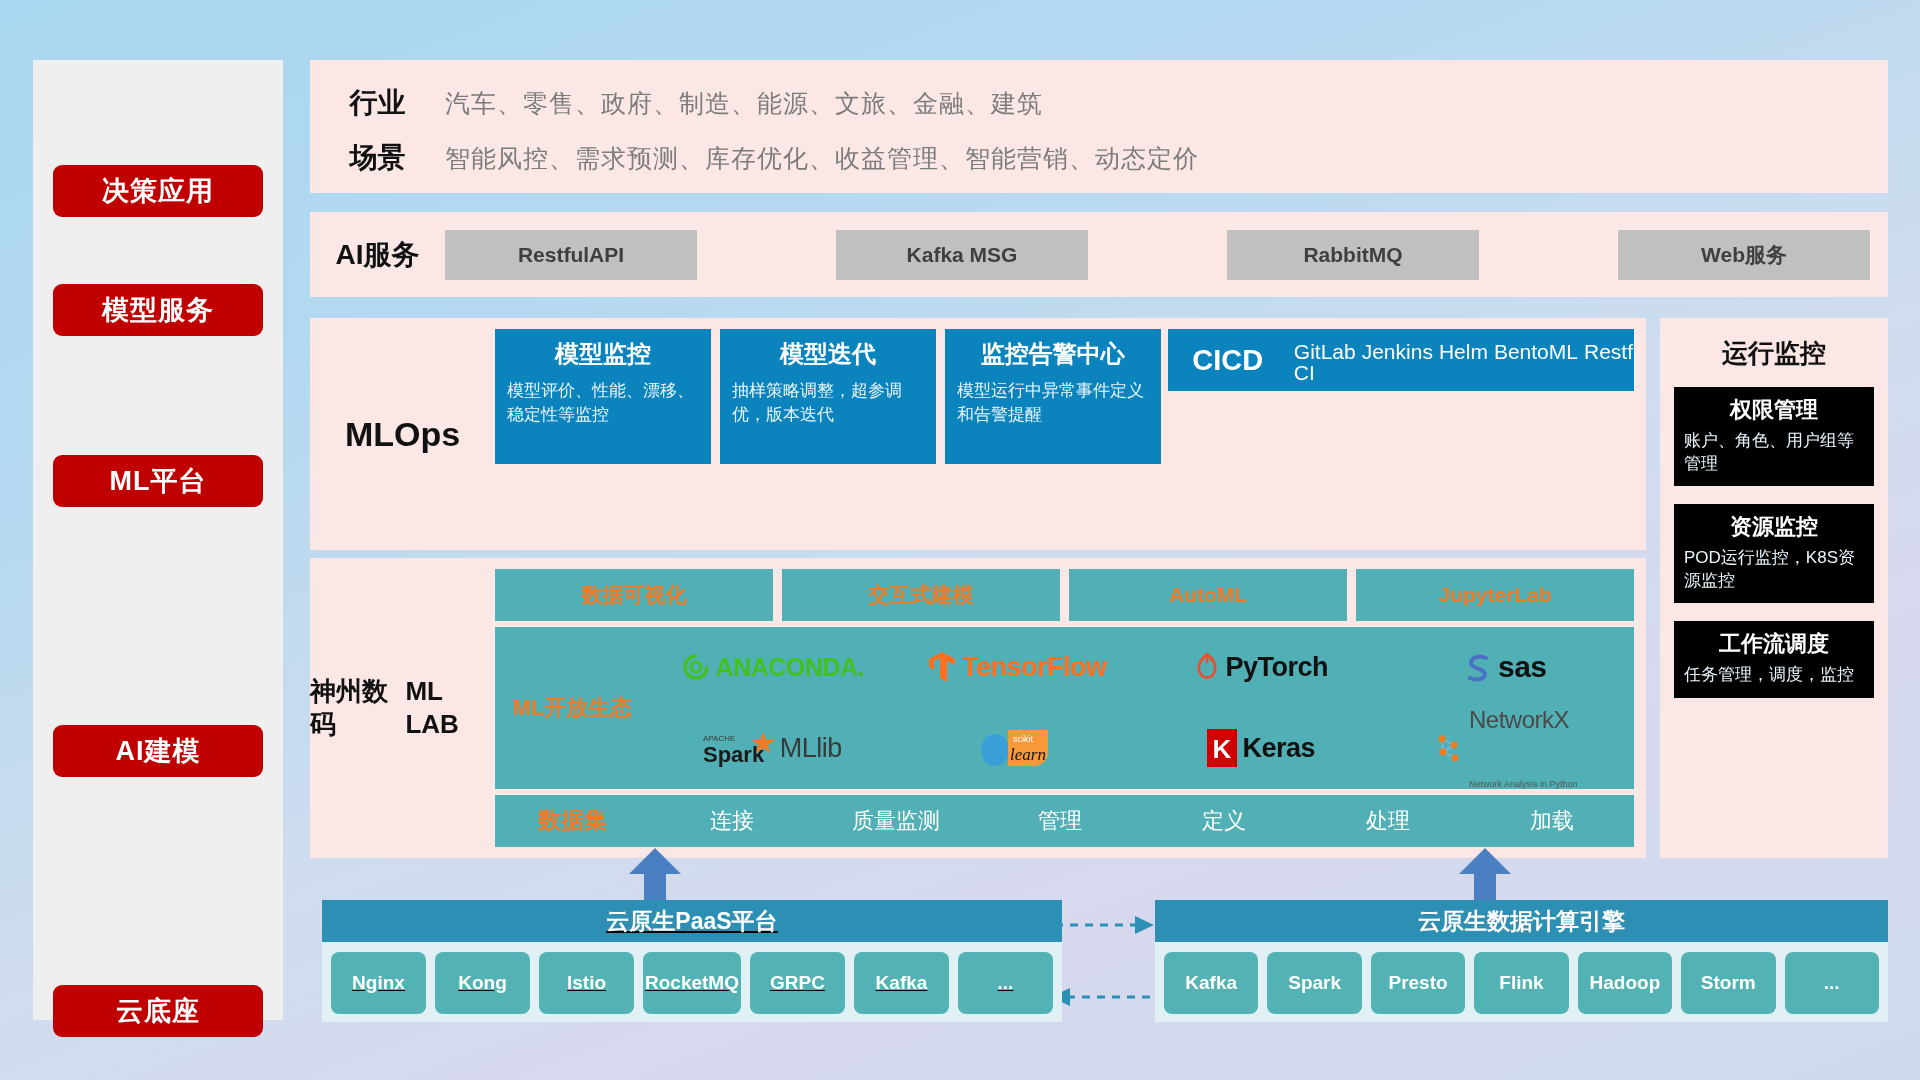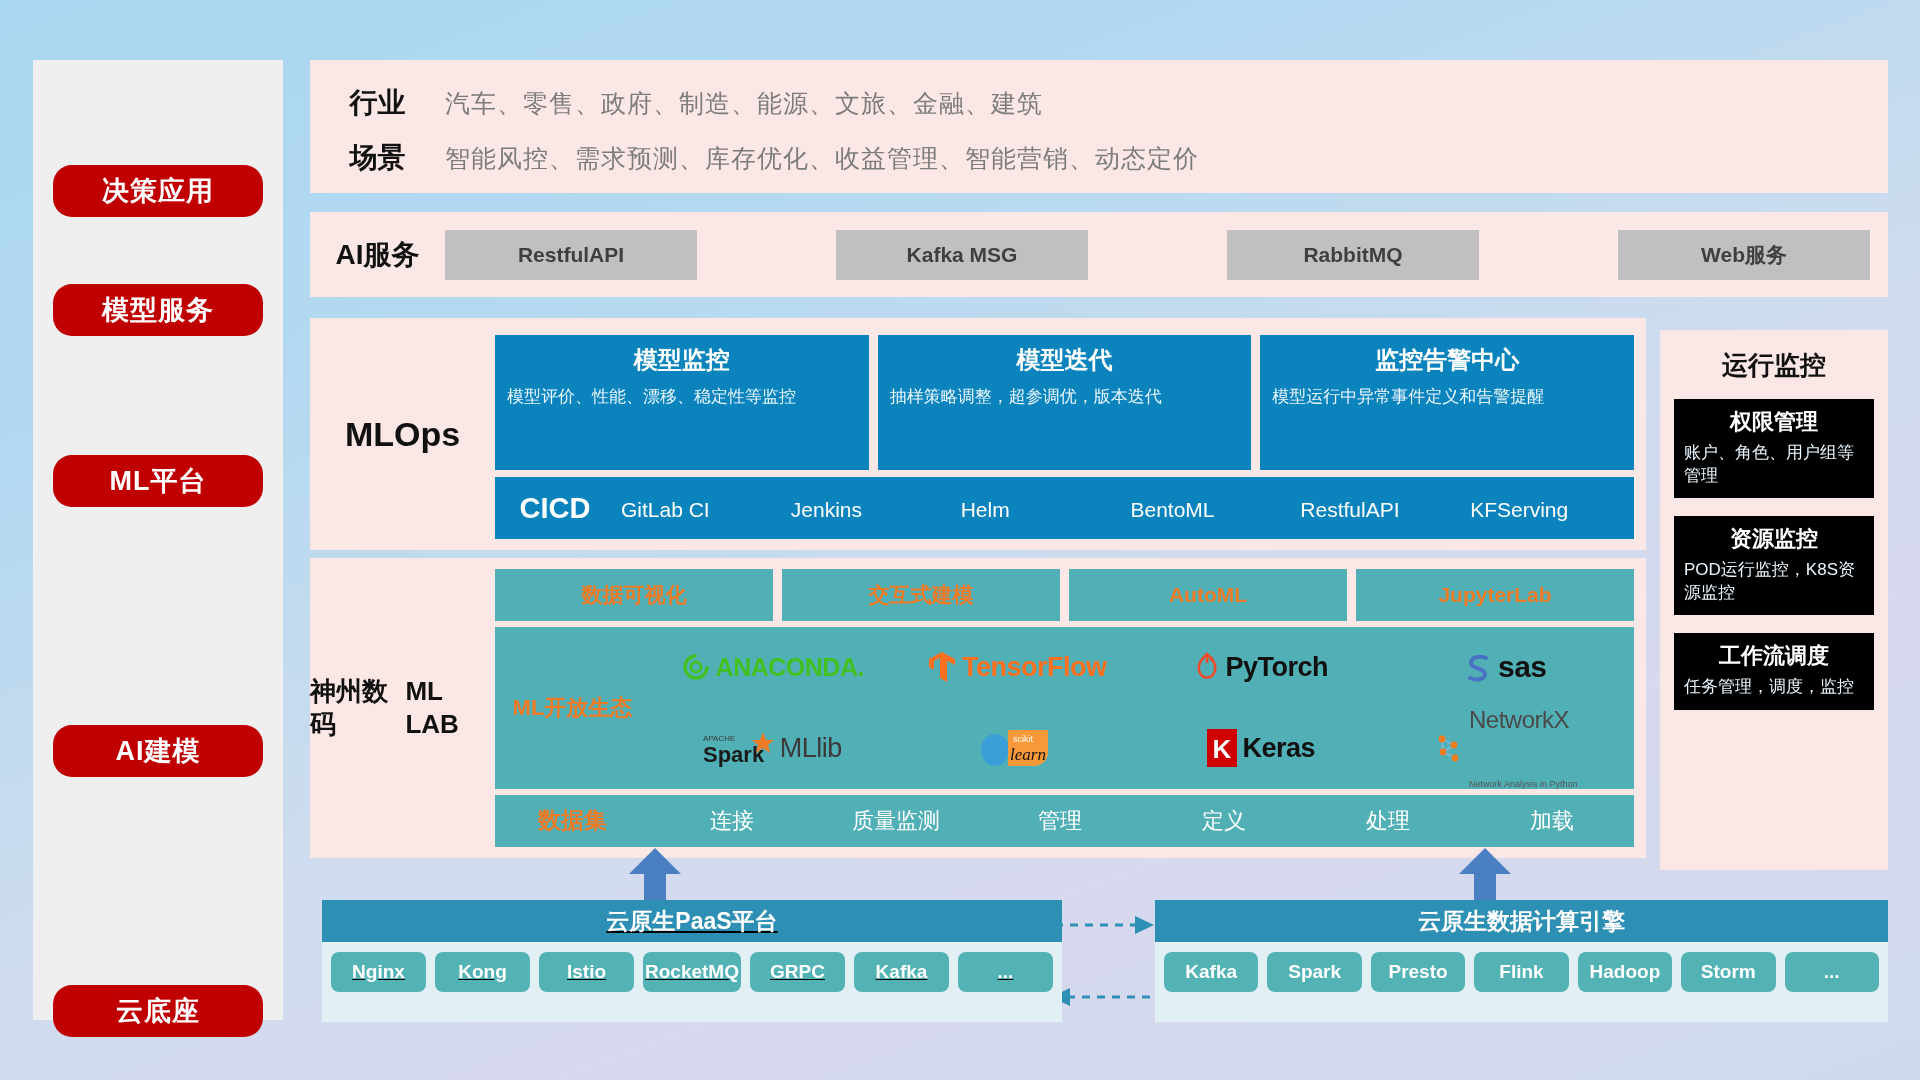--- a/index.html
+++ b/index.html
@@ -12,21 +12,21 @@
     position:relative;
   }
 
   
   #left-rail{
     position:absolute; left:33px; top:60px; width:250px; height:960px;
     background:#efefef;
   }
   .rail-chip{
     position:absolute; left:20px; width:210px; height:52px;
-    background:#c00000; border-radius:19px;
+    background:#c00000; border-radius:9px;
     color:#fff; font-weight:bold; font-size:27px;
     display:flex; align-items:center; justify-content:center;
     letter-spacing:1px;
   }
   #chip-0{ top:105px; }
   #chip-1{ top:224px; }
   #chip-2{ top:395px; }
   #chip-3{ top:665px; }
   #chip-4{ top:925px; }
 
@@ -45,21 +45,21 @@
   #aisvc-items{ flex:1; display:flex; justify-content:space-between; padding-right:18px; }
   .aisvc-chip{
     width:252px; height:50px; background:#c0c0c0; color:#3f3f3f;
     font-size:21px; font-weight:bold; display:flex; align-items:center; justify-content:center;
   }
 
   
   #panel-mlops{ left:310px; top:318px; width:1336px; height:232px; display:flex; }
   #mlops-label{ width:185px; flex:0 0 185px; display:flex; align-items:center; justify-content:center;
     font-size:34px; font-weight:bold; color:#111; }
-  #mlops-right{ flex:1; padding:11px 12px 11px 0; display:flex; flex-direction:column; gap:7px;justify-content:flex-end; }
+  #mlops-right{ flex:1; padding:11px 12px 11px 0; display:flex; flex-direction:row; gap:7px; }
   #mlops-cards{ display:flex; gap:9px; height:135px; }
   .mlops-card{ flex:1; background:#0b84bd; color:#fff; padding:9px 12px 0 12px; }
   .mlops-card-t{ font-size:24px; font-weight:bold; text-align:center; margin-bottom:9px; }
   .mlops-card-d{ font-size:17px; line-height:1.42; color:#eaf6fd; }
   #cicd-bar{ height:62px; background:#0b84bd; display:flex; align-items:center; overflow:hidden; }
   #cicd-title{ width:120px; flex:0 0 120px; text-align:center; color:#fff; font-size:29px; font-weight:bold;}
   #cicd-items{ flex:1; display:flex; }
   .cicd-item{ flex:1; color:#fff; font-size:21px; padding-left:6px;
      line-height:1.0; display:block; padding-top:3px;}
 
@@ -76,32 +76,32 @@
   #eco-logos{ flex:1; display:grid; grid-template-columns:repeat(4,1fr); grid-template-rows:1fr 1fr;
      align-items:center; justify-items:center; padding-right:6px; }
   .logo{ display:flex; align-items:center; gap:5px; }
   .logo-txt{ font-size:27px; font-weight:bold; letter-spacing:-0.5px; }
   #dataset-bar{ height:56px; background:#51b0b5; display:flex; align-items:center; }
   #dataset-title{ width:155px; flex:0 0 155px; text-align:center; color:#ef7b26; font-size:23px; font-weight:bold;}
   #dataset-items{ flex:1; display:flex; }
   .ds-item{ flex:1; text-align:center; color:#fff; font-size:22px; }
 
   
-  #panel-monitor{ left:1660px; top:318px; width:228px; height:540px; padding:10px 14px 12px 14px;margin-top:12px; }
+  #panel-monitor{ left:1660px; top:318px; width:228px; height:540px; padding:10px 14px 12px 14px; }
   #monitor-title{ text-align:center; font-size:26px; font-weight:bold; color:#111; margin:8px 0 16px;}
   .mon-card{ background:#000000; margin-bottom:18px; padding:8px 10px 11px 10px; }
   .mon-card-t{ text-align:center; color:#fff; font-size:22px; font-weight:bold; margin-bottom:5px;}
   .mon-card-d{ color:#eaf6ff; font-size:17px; line-height:1.33; }
 
   
   .cloudblk{ position:absolute; background:#e0f0f5; }
   .cloud-head{ height:42px; background:#2e8fb5; color:#fff; font-size:23px; font-weight:bold;
      display:flex; align-items:center; justify-content:center; }
   .cloud-chips{ display:flex; gap:9px; padding:10px 9px 10px 9px; }
-  .cchip{ flex:1; height:40px; background:#53b3b4; border-radius:8px; color:#fff;
+  .cchip{ flex:1; height:62px; background:#53b3b4; border-radius:8px; color:#fff;
      font-size:19px; font-weight:bold; display:flex; align-items:center; justify-content:center;
      text-align:center; line-height:1.08; padding:0 2px;}
   #cloud-left{ left:322px; top:900px; width:740px; height:122px;text-decoration:underline; }
   #cloud-right{ left:1155px; top:900px; width:733px; height:122px; }
   .arrow-svg{ position:absolute; }
 
   #connector{ position:absolute; left:1050px; top:900px; width:105px; height:122px; }
 </style>
 </head>
 <body>

